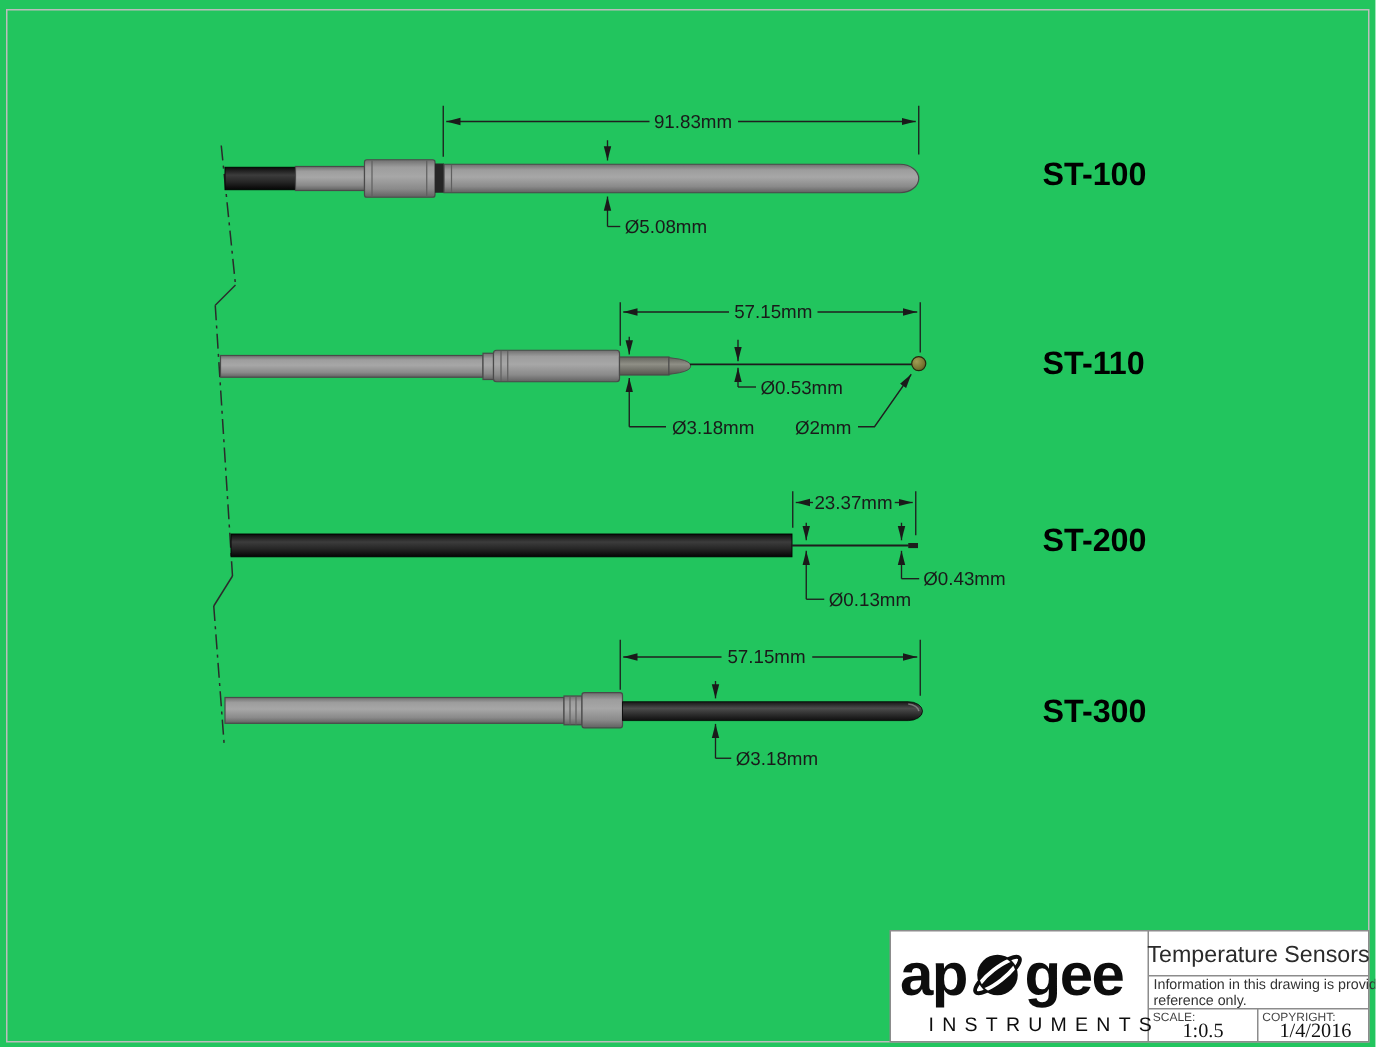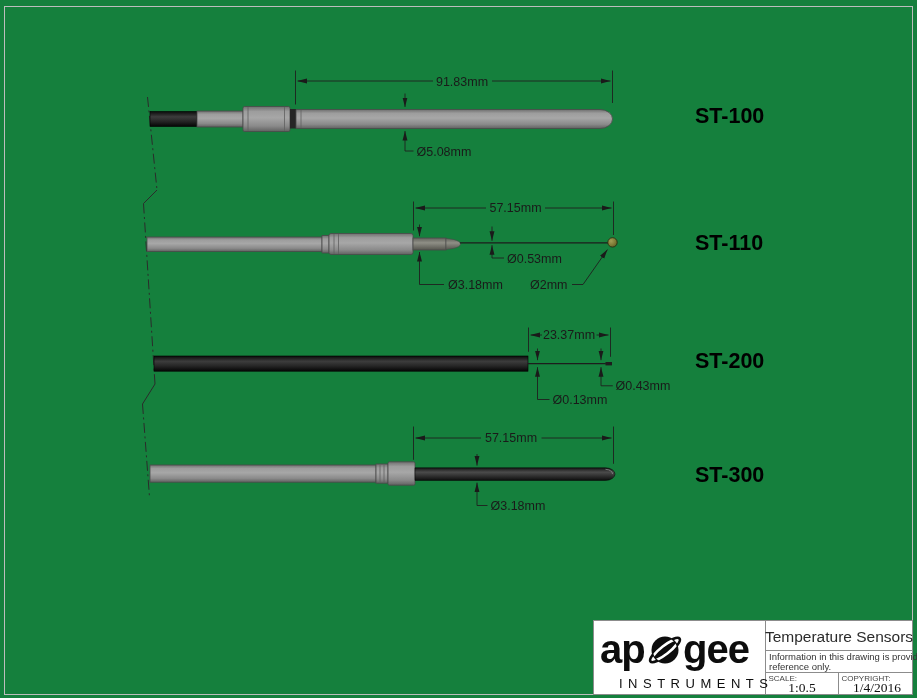--- a/index.html
+++ b/index.html
@@ -1,16 +1,16 @@
 <!DOCTYPE html>
 <html><head>
 <meta charset="utf-8">
 <style>
   html,body{margin:0;padding:0;background:#ffffff;}
-  .page{position:relative;width:917px;height:698px;background:#15803d;overflow:hidden;}
+  .page{position:relative;width:917px;height:698px;background:#22c55e;overflow:hidden;}
   svg{display:block;}
   
   .dim{font:12.5px "Liberation Sans", sans-serif; fill:#1a1a1a;}
   .model{font:bold 21.5px "Liberation Sans", sans-serif; fill:#000;}
   
   .tb-title{font:15.5px "Liberation Sans", sans-serif; fill:#2b2b2b;}
   .tb-note{font:9.5px "Liberation Sans", sans-serif; fill:#333;}
   .tb-small{font:8px "Liberation Sans", sans-serif; fill:#444;}
   .tb-serif{font:13.5px "Liberation Serif", serif; fill:#111;}
   .logo-main{font:bold 40px "Liberation Sans", sans-serif; fill:#0d0d0d; letter-spacing:-1px;}

